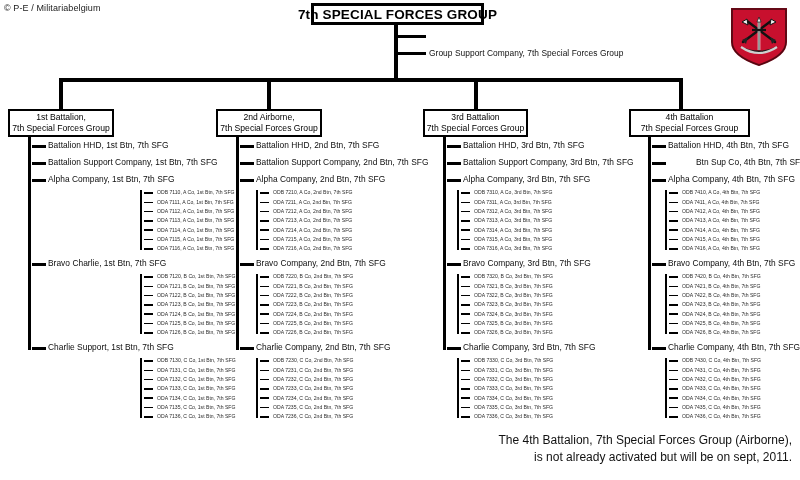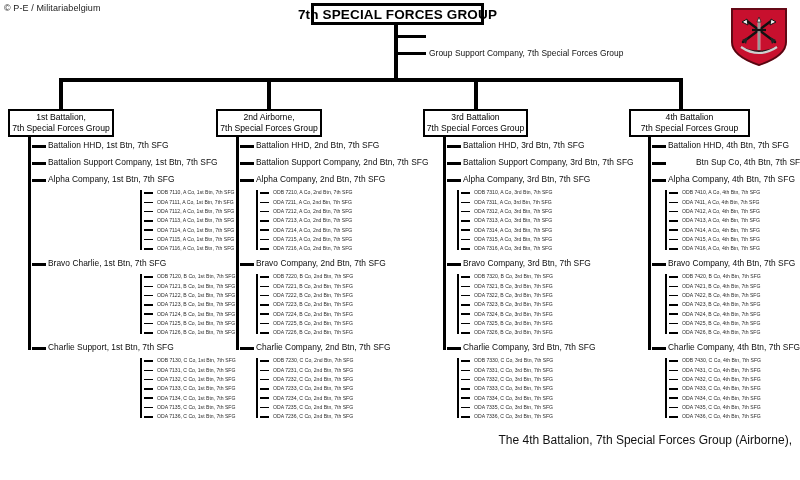--- a/index.html
+++ b/index.html
@@ -335,20 +335,21 @@
       <div class="ln" style="left:669px; top:397.4px; width:9px; height:1.6px;"></div>
       <div class="oda-row" style="left:682px; top:394.59999999999997px;">ODA 7434, C Co, 4th Btn, 7th SFG</div>
       <div class="ln" style="left:669px; top:406.7px; width:9px; height:1.6px;"></div>
       <div class="oda-row" style="left:682px; top:403.9px;">ODA 7435, C Co, 4th Btn, 7th SFG</div>
       <div class="ln" style="left:669px; top:416px; width:9px; height:1.6px;"></div>
       <div class="oda-row" style="left:682px; top:413.2px;">ODA 7436, C Co, 4th Btn, 7th SFG</div>
     </div>
 
   <div class="footnote">
     <div>The 4th Battalion, 7th Special Forces Group (Airborne),</div>
+    <div>is not already activated but will be on sept, 2011.</div>
   </div>
 
   <div class="flash-wrap">
     <svg viewBox="0 0 64 62" width="64" height="62">
       <path d="M5 3 H59 V36 Q59 50 32 59 Q5 50 5 36 Z" fill="#C8102E" stroke="#7d0c1c" stroke-width="2"></path>
       <path d="M5 3 H59 V36 Q59 50 32 59 Q5 50 5 36 Z" fill="none" stroke="#2a0509" stroke-width="1.2" opacity=".55"></path>
 
       <g stroke="#111" stroke-width="2.4" fill="none" stroke-linecap="round">
         <line x1="16" y1="36" x2="44" y2="15"></line>
         <line x1="48" y1="36" x2="20" y2="15"></line>

